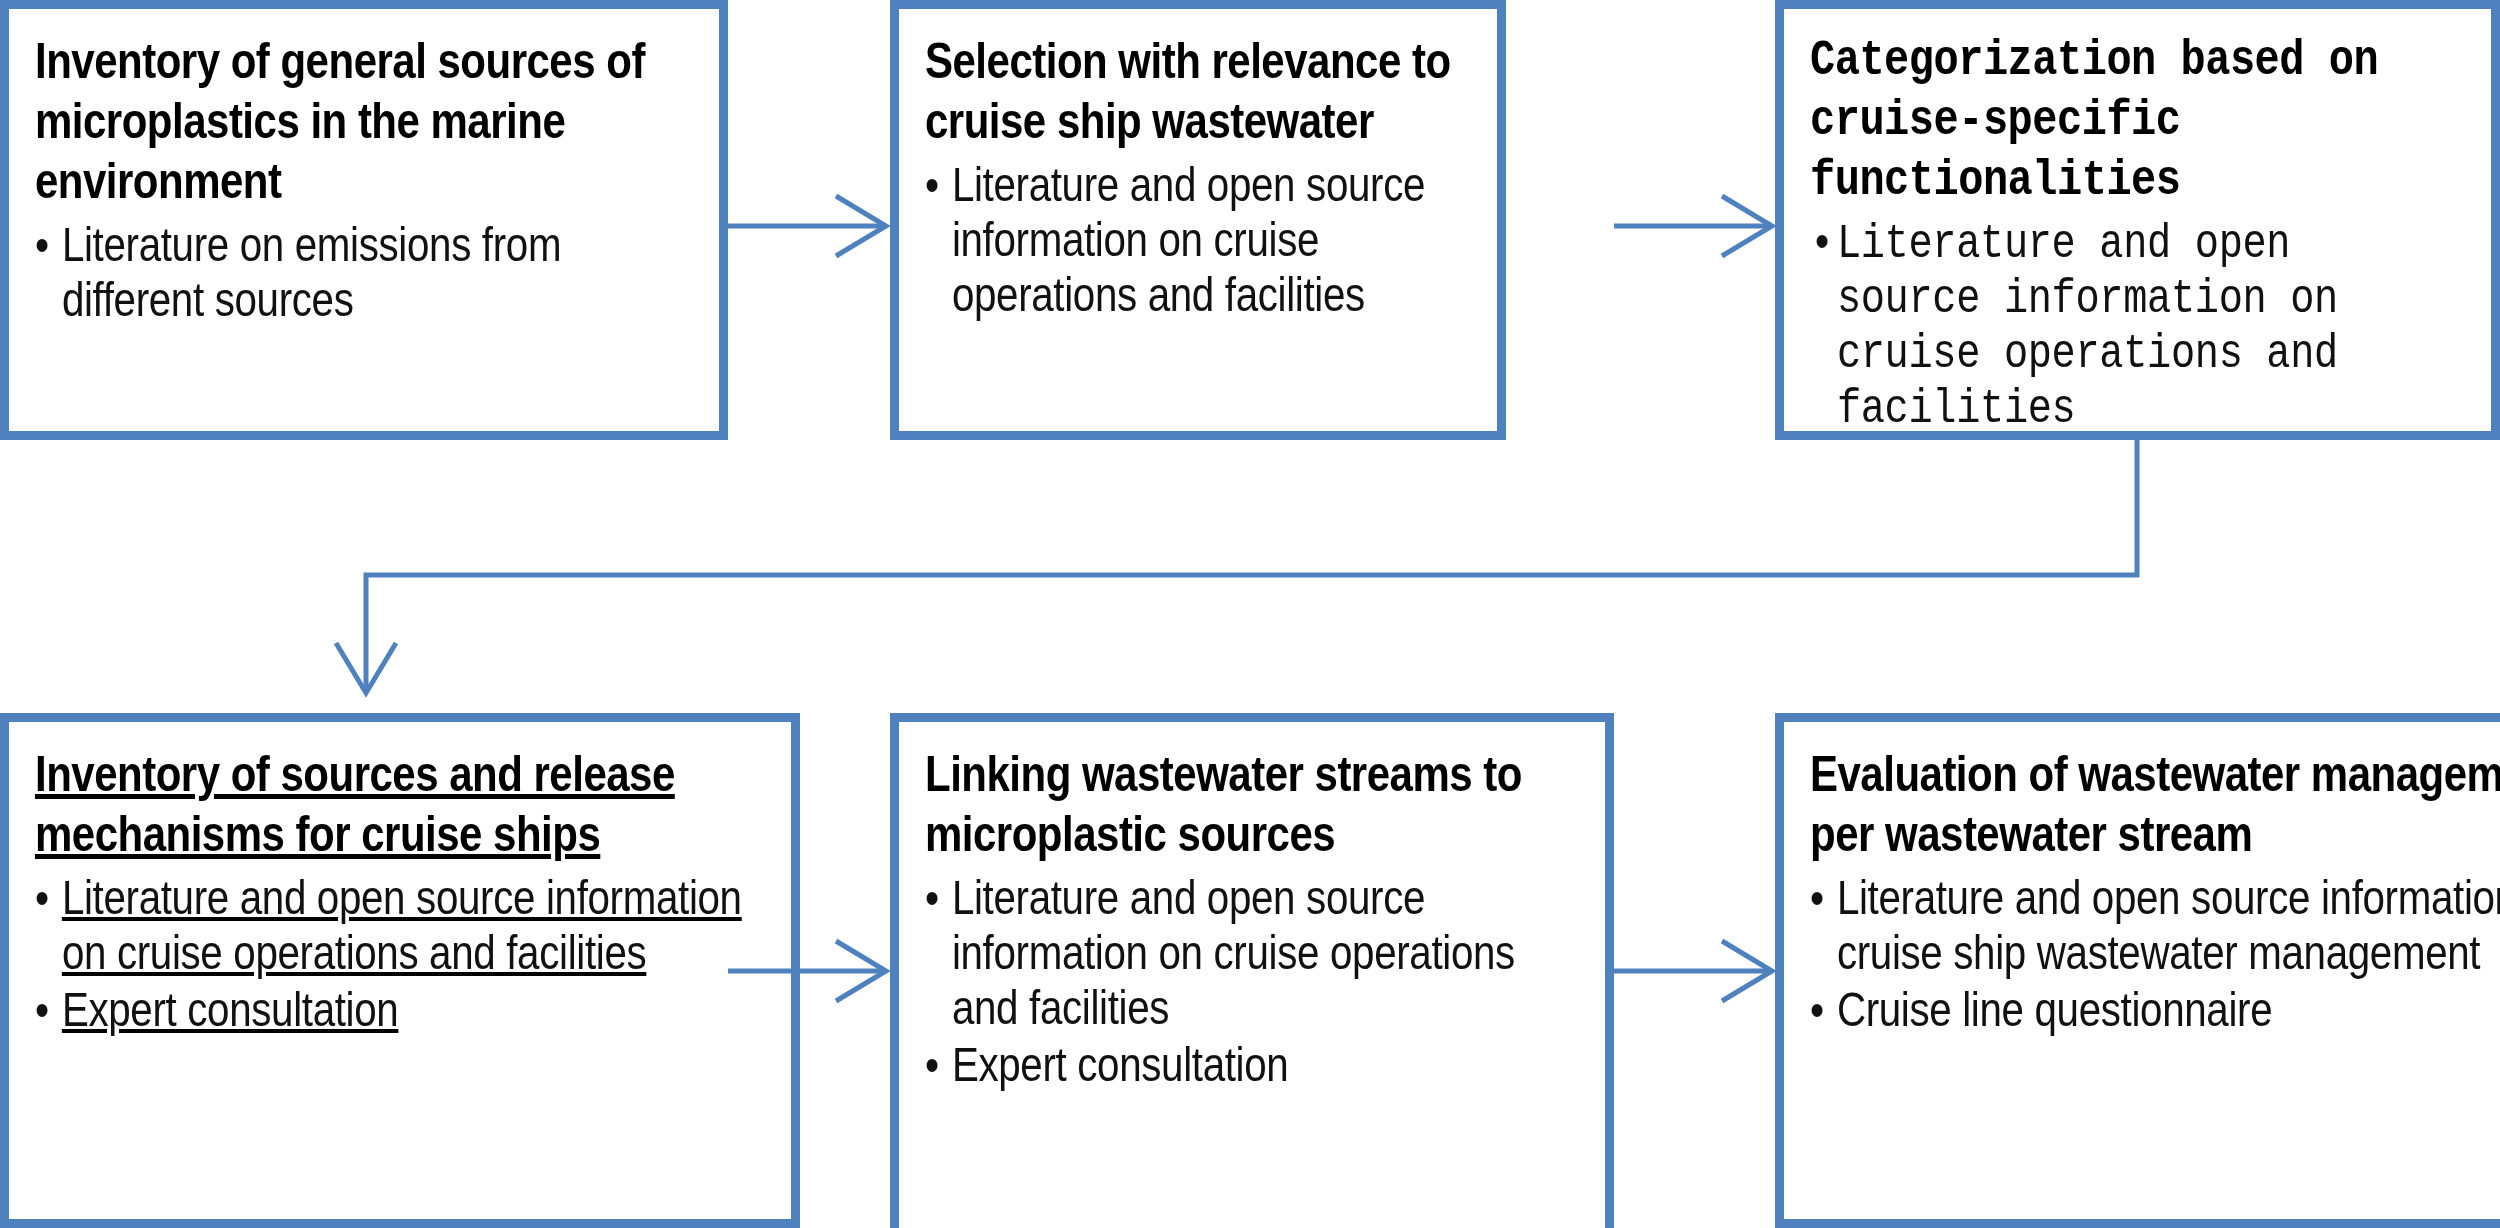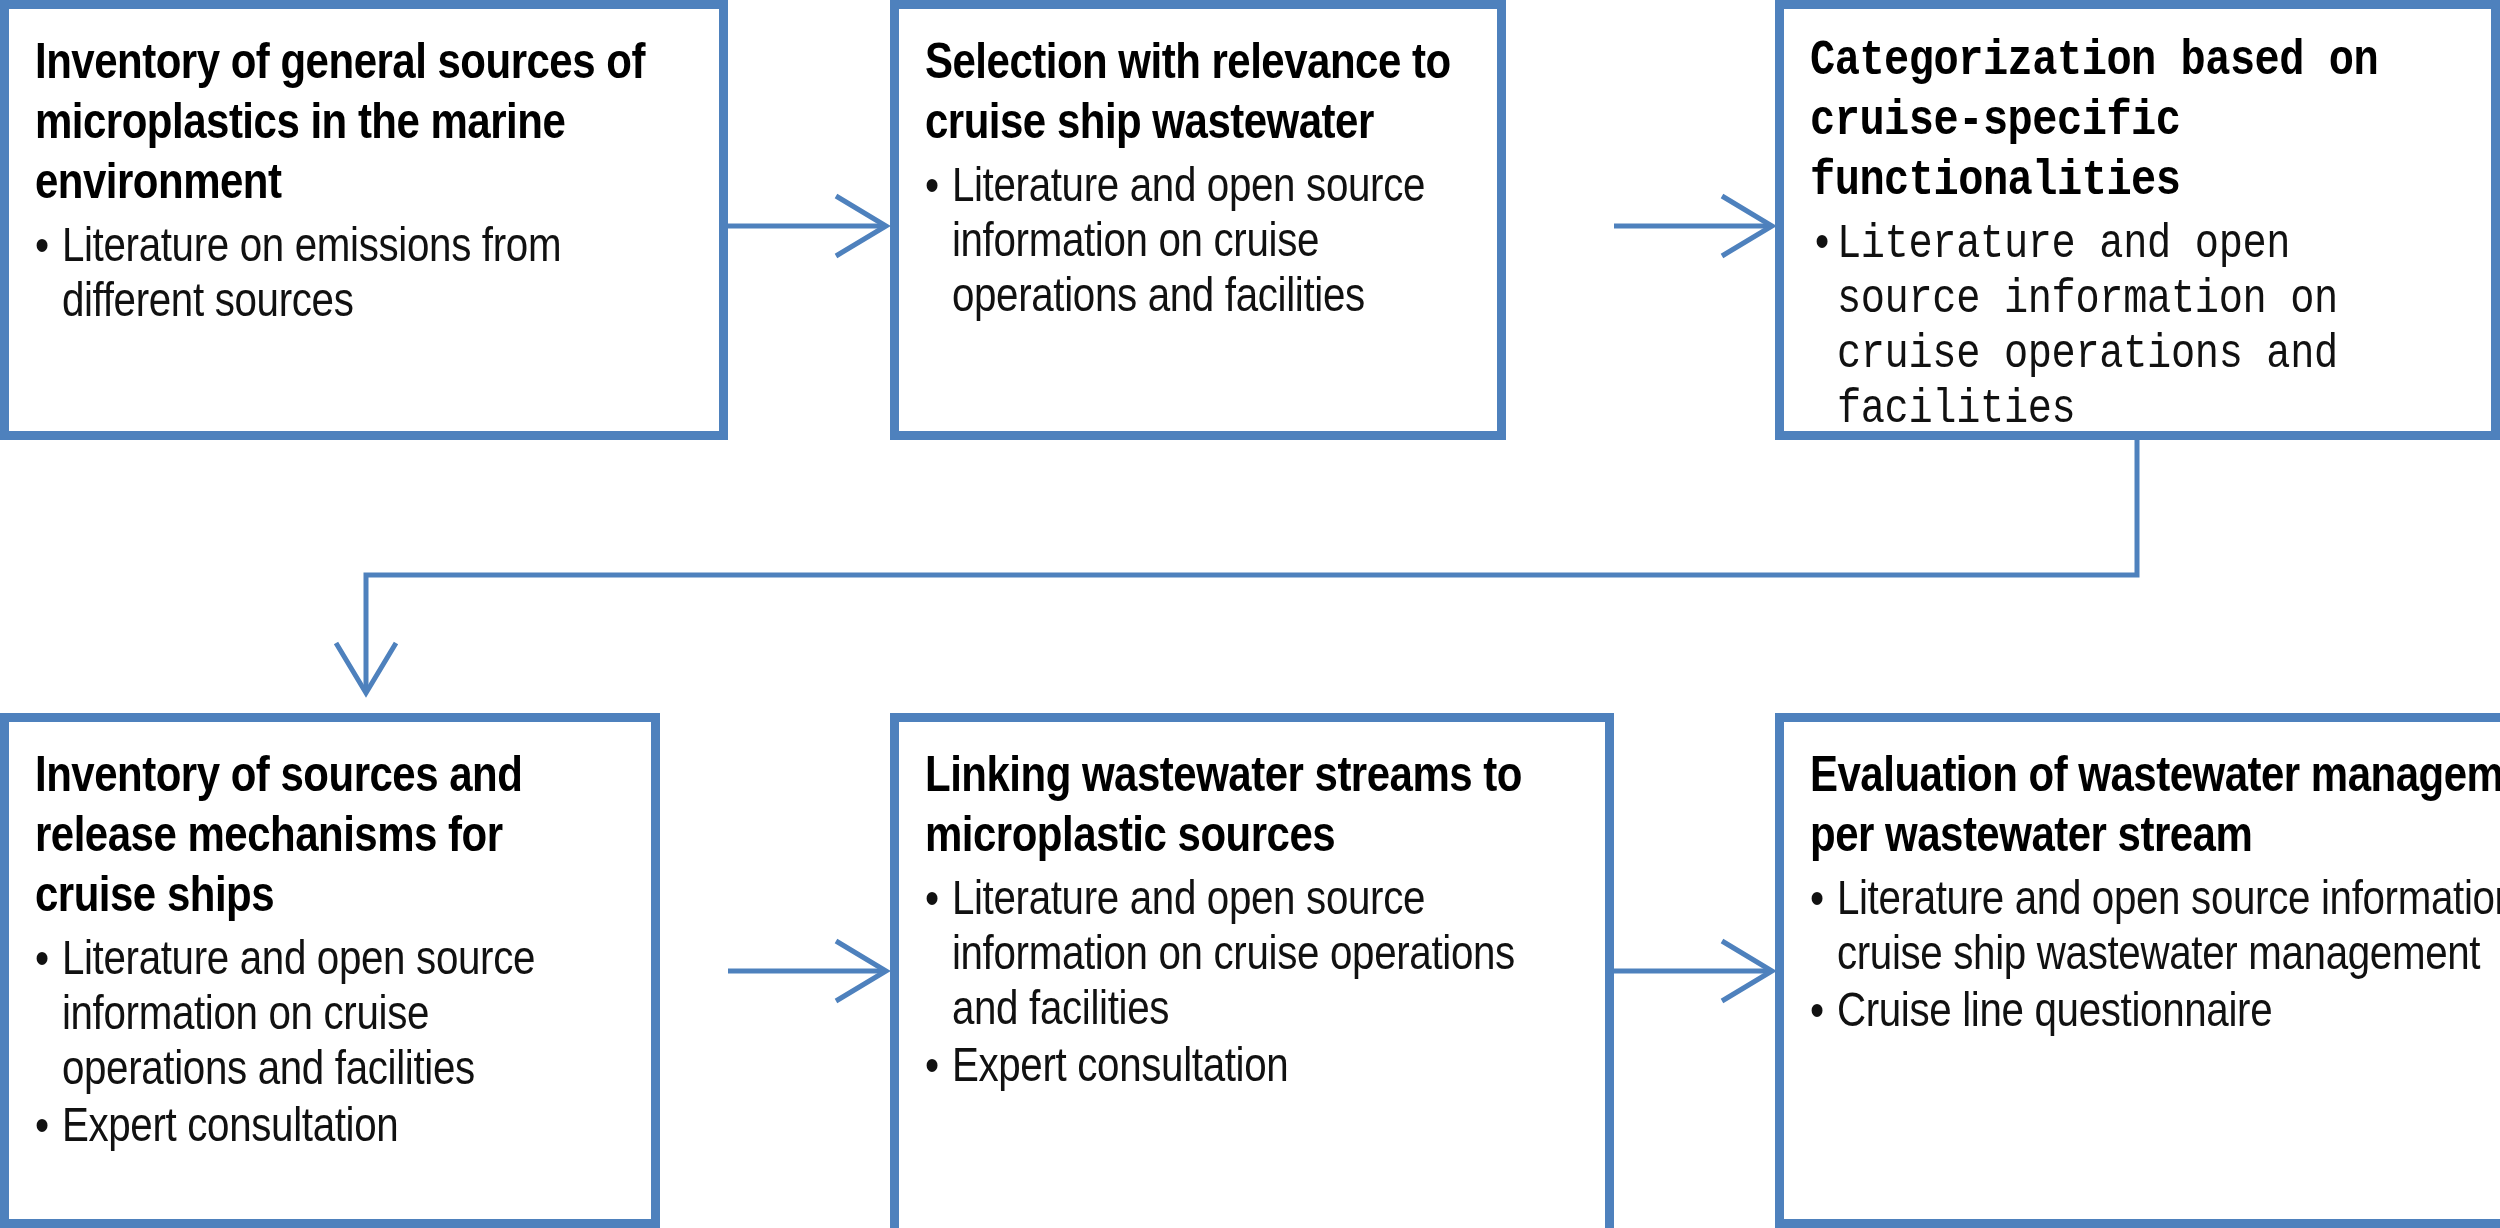--- a/index.html
+++ b/index.html
@@ -106,21 +106,21 @@
     </ul>
   </div>
 
   <div class="node" style="left:1775px; top:0px; width:725px; height:440px;font-family:Liberation Mono, monospace;">
     <div class="node-title">Categorization based on cruise-specific functionalities</div>
     <ul class="bullets">
       <li>Literature and open source information on cruise operations and facilities</li>
     </ul>
   </div>
 
-  <div class="node" style="left:0px; top:713px; width:660px; height:515px;">
+  <div class="node" style="left:0px; top:713px; width:800px; height:515px;text-decoration:underline;">
     <div class="node-title">Inventory of sources and release mechanisms for cruise ships</div>
     <ul class="bullets">
       <li>Literature and open source information on cruise operations and facilities</li>
       <li>Expert consultation</li>
     </ul>
   </div>
 
   <div class="node" style="left:890px; top:713px; width:724px; height:555px;">
     <div class="node-title">Linking wastewater streams to microplastic sources</div>
     <ul class="bullets">

